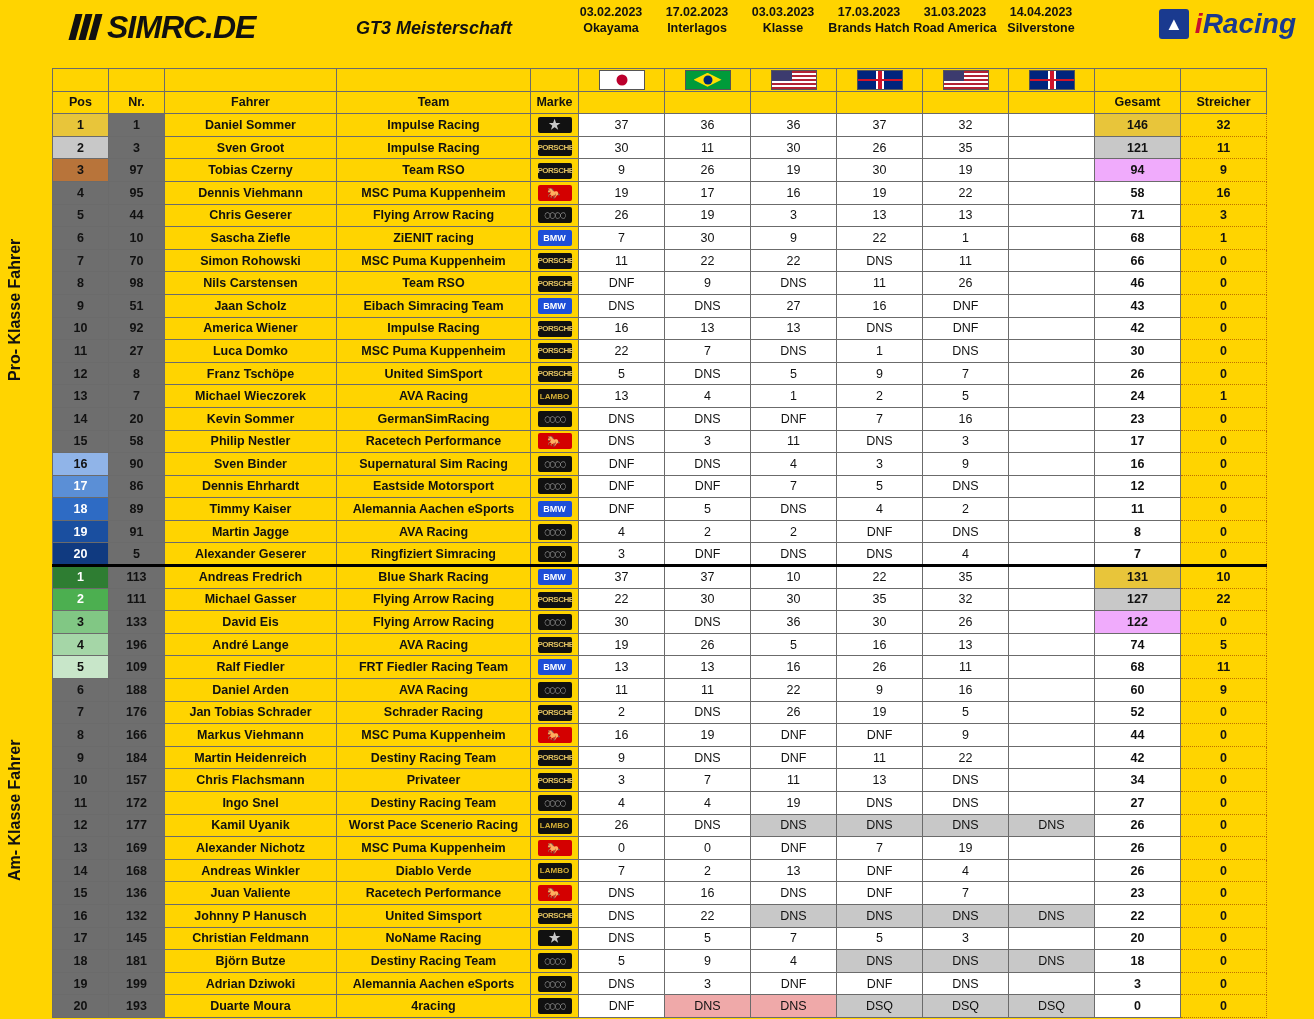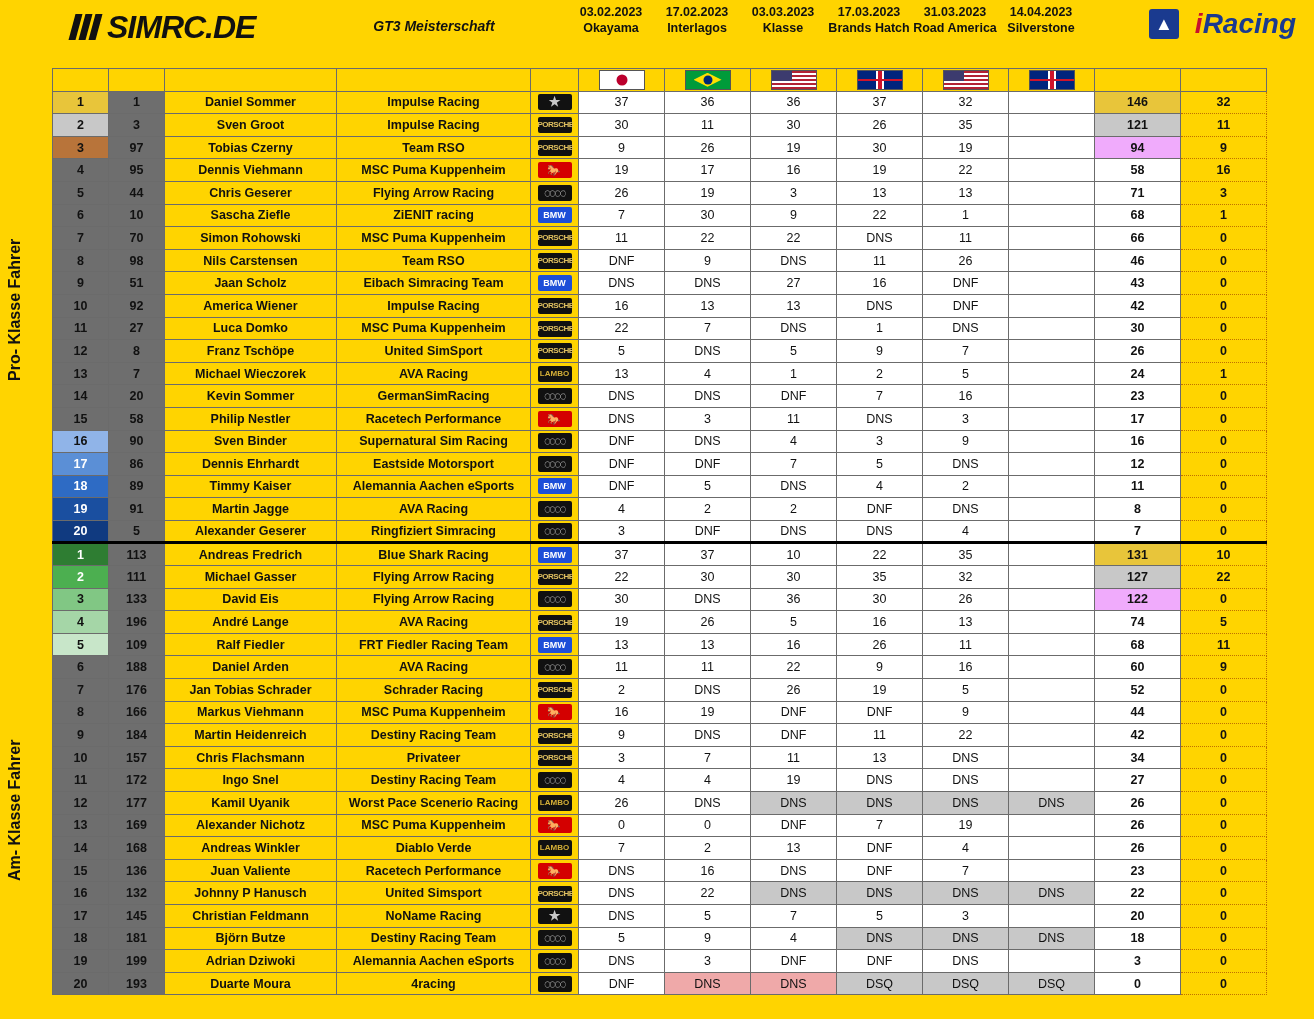--- a/index.html
+++ b/index.html
@@ -35,21 +35,21 @@
   }
   .logo-bars i { display: block; width: 7px; height: 26px; background: #111; }
   .logo-text {
     font-size: 32px; font-weight: bold; font-style: italic;
     color: #111; letter-spacing: -1px;
   }
   .title-block {
     width: 268px;
     text-align: center;
     padding-top: 18px;
-    font-size: 14px;
+    font-size: 18px;
     font-weight: bold;
     font-style: italic;
     color: #111;
   }
   .races {
     display: flex;
   }
   .race-col {
     width: 86px;
     text-align: center;
@@ -62,21 +62,21 @@
   .iracing {
     position: absolute;
     right: 18px; top: 8px;
     display: flex; align-items: center; gap: 6px;
   }
   .ir-badge {
     width: 30px; height: 30px; background: #1a3a8f; border-radius: 3px;
     color: #fff; font-size: 18px; font-weight: bold; text-align: center; line-height: 30px;
   }
   .ir-text {
-    font-size: 28px; font-weight: bold; font-style: italic; color: #1a3a8f; margin-left: 10px;
+    font-size: 28px; font-weight: bold; font-style: italic; color: #1a3a8f;
   }
   .ir-text .i { color: #c8102e; }
   .flag {
     width: 46px; height: 20px; border: 1px solid #555; margin: 0 auto;
     position: relative; overflow: hidden; background: #fff;
   }
   .flag-jp { background: #fff; }
   .flag-jp::after { content:""; position:absolute; left:50%; top:50%; width:11px; height:11px; background:#bc002d; border-radius:50%; transform: translate(-50%,-50%); }
   .flag-br { background: #009b3a; }
   .flag-br::before { content:""; position:absolute; left:50%; top:50%; width:28px; height:14px; background:#fedf00; transform: translate(-50%,-50%) rotate(0deg); clip-path: polygon(50% 0,100% 50%,50% 100%,0 50%); }
@@ -277,20 +277,35 @@
           </th>
           <th>
             <span class="flag flag-us" style="display:block"></span>
           </th>
           <th>
             <span class="flag flag-gb" style="display:block"></span>
           </th>
           <th></th>
           <th></th>
         </tr>
+      <tr id="head-labels">
+          <th>Pos</th>
+          <th>Nr.</th>
+          <th>Fahrer</th>
+          <th>Team</th>
+          <th>Marke</th>
+          <th></th>
+          <th></th>
+          <th></th>
+          <th></th>
+          <th></th>
+          <th></th>
+          <th>Gesamt</th>
+          <th>Streicher</th>
+        </tr>
     </thead>
     <tbody id="tbody">
         <tr>
           <td class="pos gold">1</td>
           <td class="nr">1</td>
           <td class="driver">Daniel Sommer</td>
           <td class="team">Impulse Racing</td>
           <td class="marke"><span class="marke-badge m-mercedes">★</span></td>
           <td class="race ">37</td>
           <td class="race ">36</td>

